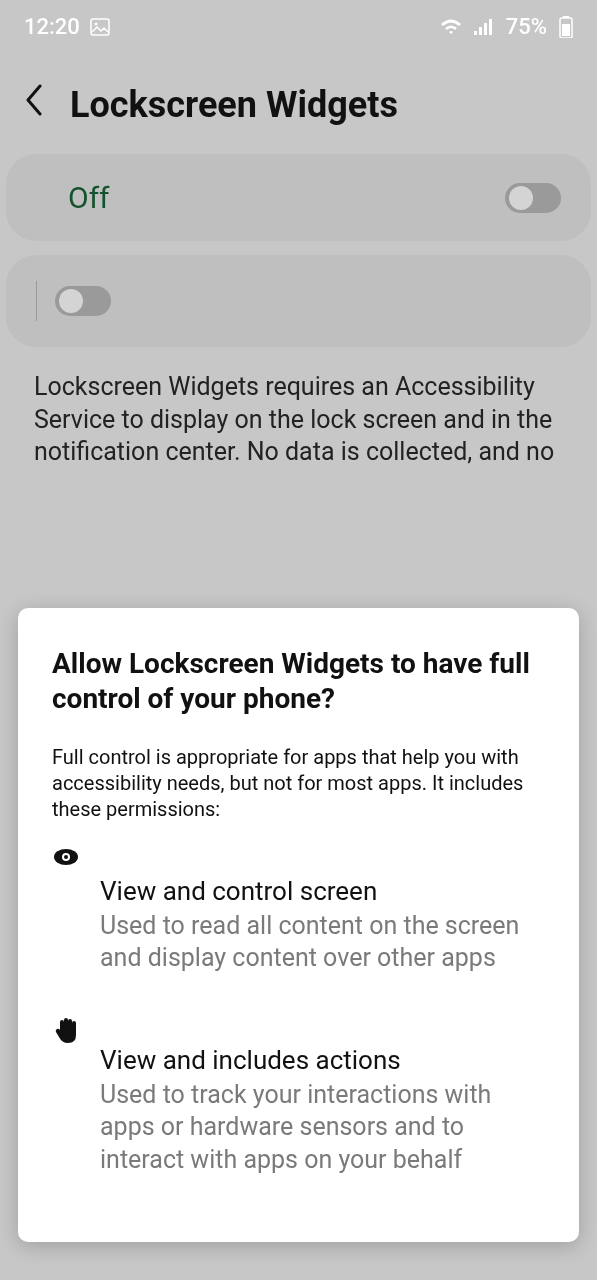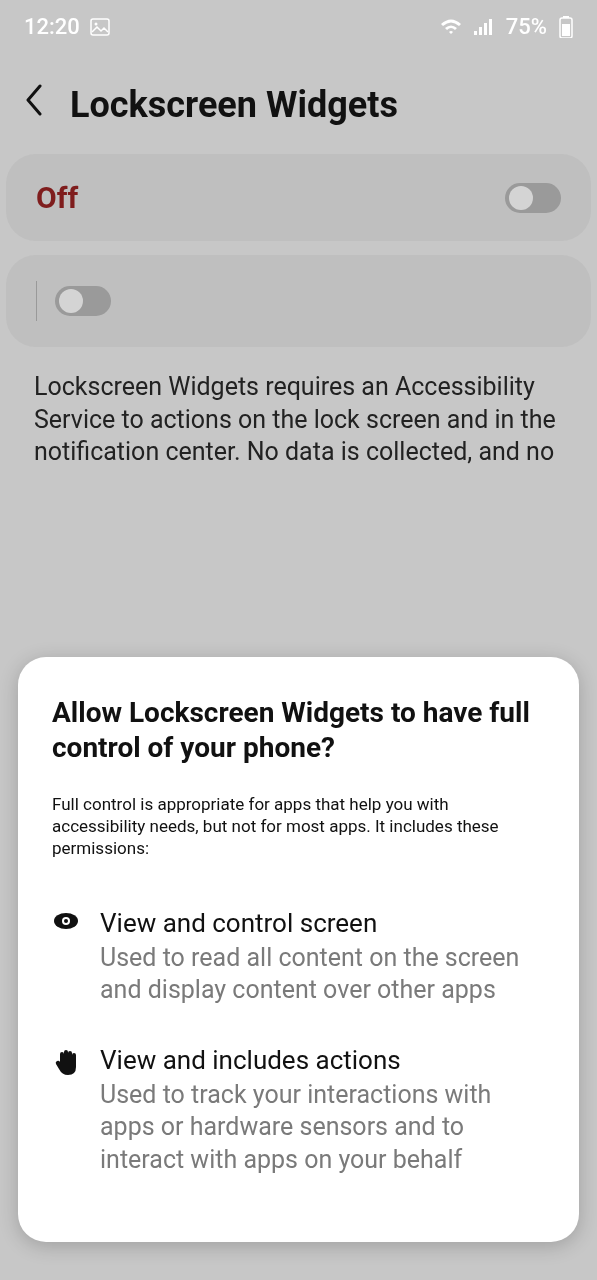--- a/index.html
+++ b/index.html
@@ -8,37 +8,37 @@
     .status-bar { display: flex; justify-content: space-between; align-items: center; padding: 14px 24px 10px; color: #fff; font-size: 22px; font-weight: 500; }
     .status-left { display: flex; align-items: center; gap: 10px; }
     .status-right { display: flex; align-items: center; gap: 12px; }
     .status-icon { display: inline-flex; }
     
     .header { display: flex; align-items: center; padding: 24px 20px 28px; gap: 22px; }
     .back-arrow { width: 28px; height: 28px; display: flex; align-items: center; justify-content: center; }
     .header-title { font-size: 36px; font-weight: 700; color: #111; margin-top: 11px; }
     
     .card { background: #bfbfbf; border-radius: 30px; margin: 0 6px 14px; padding: 26px 30px; display: flex; align-items: center; justify-content: space-between; }
-    .card-label { font-size: 30px; font-weight: 700; color: #7f1d1d; }
+    .card-label { font-size: 30px; font-weight: 400; color: #14532d; margin-left: 32px; }
     .card-label-shortcut { font-size: 27px; font-weight: 500; color: #111; }
     .divider-small { width: 1px; height: 40px; background: #999; margin-right: 18px; }
     .card-right { display: flex; align-items: center; }
     
     .toggle { width: 56px; height: 30px; background: #9a9a9a; border-radius: 15px; position: relative; }
     .toggle::after { content: ''; position: absolute; width: 24px; height: 24px; background: #d4d4d4; border-radius: 50%; top: 3px; left: 4px; }
     
     .desc-text { padding: 10px 34px 0; font-size: 25px; line-height: 1.3; color: #222; }
     
-    .dialog { position: absolute; bottom: 38px; left: 18px; right: 18px; background: #fff; border-radius: 28px; padding: 38px 34px 28px; box-shadow: 0 4px 20px rgba(0,0,0,0.2); }
+    .dialog { position: absolute; bottom: 38px; left: 18px; right: 18px; background: #fff; border-radius: 10px; padding: 38px 34px 28px; box-shadow: 0 4px 20px rgba(0,0,0,0.2); }
     .dialog-title { font-size: 28px; font-weight: 700; color: #111; line-height: 1.25; margin-bottom: 28px; }
-    .dialog-desc { font-size: 17px; color: #111; line-height: 1.3; margin-bottom: 48px; }
+    .dialog-desc { font-size: 20px; color: #111; line-height: 1.3; margin-bottom: 22px; }
     
     .perm-item { display: flex; gap: 20px; margin-bottom: 38px; }
     .perm-icon { width: 28px; flex-shrink: 0; display: flex; justify-content: center; padding-top: 4px; }
-    .perm-content { flex: 1; }
+    .perm-content { flex: 1; margin-top: 32px; }
     .perm-title { font-size: 26px; color: #111; margin-bottom: 4px; }
     .perm-desc { font-size: 25px; color: #7a7a7a; line-height: 1.3; }
     
     .dialog-buttons { display: flex; justify-content: space-around; align-items: center; margin-top: 20px; }
     .dialog-btn { font-size: 28px; font-weight: 700; color: #111; padding: 10px 16px; cursor: pointer; }
     .btn-divider { width: 1px; height: 30px; background: #ddd; }
   </style>
 </head>
 <body>
 
@@ -92,21 +92,21 @@
   <div class="toggle"></div>
 </div>
 
 <div class="card">
   <div class="card-right">
     <div class="divider-small"></div>
     <div class="toggle"></div>
   </div>
 </div>
 
-<div class="desc-text">Lockscreen Widgets requires an Accessibility Service to actions on the lock screen and in the notification center. No data is collected, and no</div>
+<div class="desc-text">Lockscreen Widgets requires an Accessibility Service to display on the lock screen and in the notification center. No data is collected, and no</div>
 
 <div class="dialog">
   <div class="dialog-title">Allow Lockscreen Widgets to have full control of your phone?</div>
   <div class="dialog-desc">Full control is appropriate for apps that help you with accessibility needs, but not for most apps. It includes these permissions:</div>
 
   <div class="perm-item">
     <div class="perm-icon">
       <svg width="26" height="18" viewBox="0 0 26 18">
           <ellipse cx="13" cy="9" rx="12" ry="8" fill="#111"></ellipse>
           <circle cx="13" cy="9" r="4" fill="#fff"></circle>

